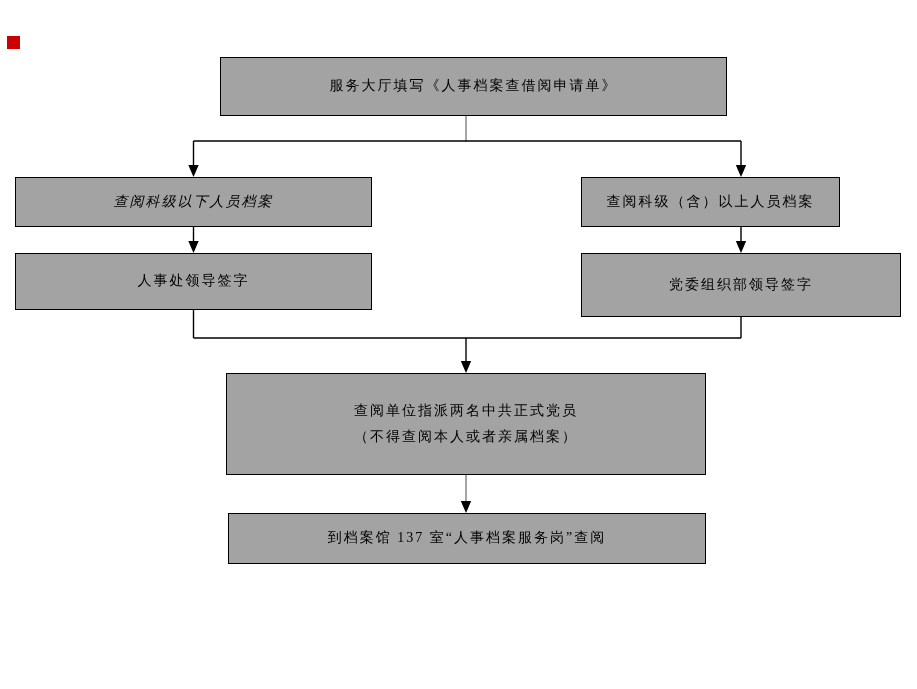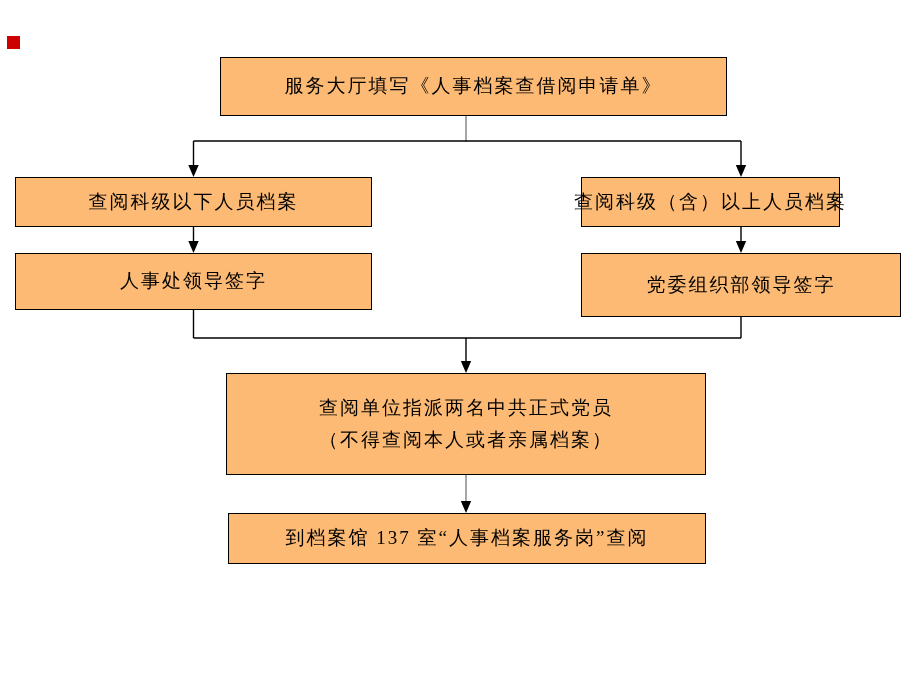--- a/index.html
+++ b/index.html
@@ -25,33 +25,33 @@
     left: 0;
     top: 0;
     width: 917px;
     height: 689px;
     pointer-events: none;
   }
   .node {
     position: absolute;
     box-sizing: border-box;
     border: 1.6px solid #000000;
-    background: #fdba74;
+    background: #a3a3a3;
     display: flex;
     flex-direction: column;
     align-items: center;
     justify-content: center;
     text-align: center;
-    font-size: 19px;
+    font-size: 14px;
     letter-spacing: 2px;
     line-height: 1.2;
     white-space: nowrap;
   }
   .n-start  { left: 220px; top: 57px;  width: 507px; height: 59px; }
-  .n-left1  { left: 15px;  top: 177px; width: 357px; height: 50px; }
+  .n-left1  { left: 15px;  top: 177px; width: 357px; height: 50px; font-style: italic; }
   .n-right1 { left: 581px; top: 177px; width: 259px; height: 50px; }
   .n-left2  { left: 15px;  top: 253px; width: 357px; height: 57px; }
   .n-right2 { left: 581px; top: 253px; width: 320px; height: 64px; }
   .n-assign { left: 226px; top: 373px; width: 480px; height: 102px; row-gap: 9px; }
   .n-final  { left: 228px; top: 513px; width: 478px; height: 51px; }
 </style>
 </head>
 <body>
 
 <div class="slide">

